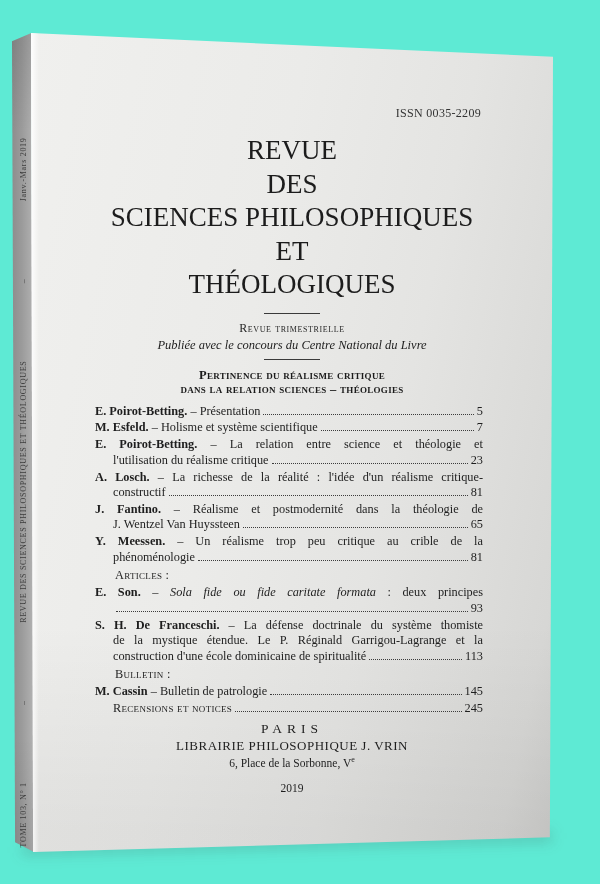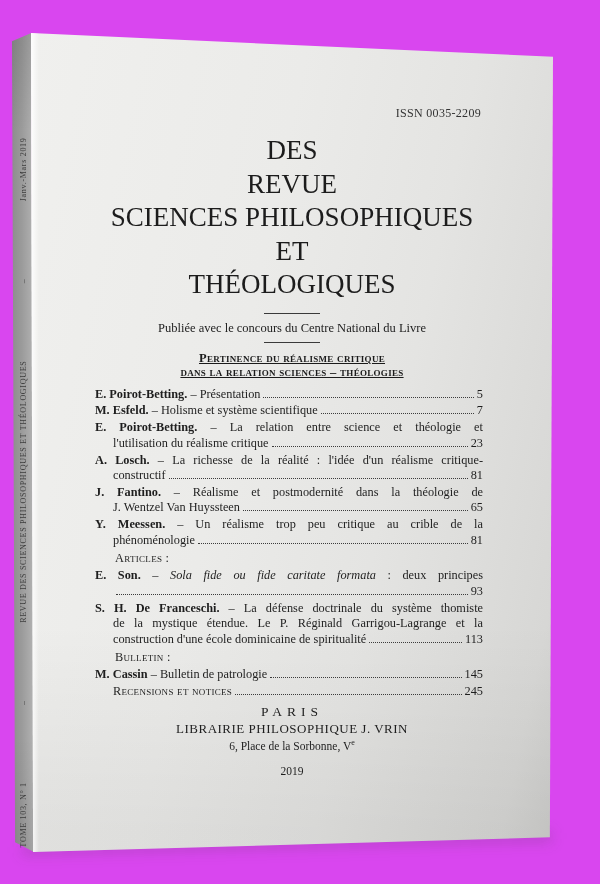--- a/index.html
+++ b/index.html
@@ -1,17 +1,17 @@
 <!DOCTYPE html>
 <html><head>
 <meta charset="utf-8">
 <style>
   html,body { margin:0; padding:0; background:#ffffff; }
   .page {
-    position:relative; width:600px; height:884px; background:#d946ef;
+    position:relative; width:600px; height:884px; background:#5eead4;
     overflow:hidden; font-family:"Liberation Serif", serif;
   }
   
   .book-shadow {
     position:absolute; left:22px; top:838px; width:530px; height:10px;
     background:rgba(60,60,60,0.22); filter:blur(7px);
     transform:rotate(-1.4deg); z-index:0;
   }
   .spine {
     position:absolute; left:12px; top:33px; width:22px; height:819px; z-index:1;
@@ -36,22 +36,22 @@
   .cover::before {
     content:""; position:absolute; left:0; top:0; bottom:0; width:8px;
     background:linear-gradient(to right, rgba(255,255,255,0.95), rgba(255,255,255,0));
   }
   
   .issn { margin:73px 72px 0 0; text-align:right; font-size:12px; color:#333; letter-spacing:0.3px; }
   .title { margin-top:13px; text-align:center; font-size:27px; line-height:33.5px; color:#1c1c1c; }
   .rule { width:56px; border:0; border-top:1.5px solid #3a3a3a; margin:11px auto 7px; }
   .rule.r2 { margin:6px auto 8px; }
   .periodicity { text-align:center; font-variant:small-caps; font-size:12px; letter-spacing:0.6px; color:#272727; }
-  .support { text-align:center; font-size:12.5px; margin-top:2px; color:#222; }
-  .section-title { text-align:center; font-weight:bold; font-variant:small-caps; font-size:12.5px; line-height:14.5px; letter-spacing:0.3px; color:#1b1b1b;text-decoration:underline; }
+  .support { text-align:center; font-style:italic; font-size:12.5px; margin-top:2px; color:#222; }
+  .section-title { text-align:center; font-weight:bold; font-variant:small-caps; font-size:12.5px; line-height:14.5px; letter-spacing:0.3px; color:#1b1b1b; }
   .toc { margin:7px 70px 0 64px; font-size:12.3px; line-height:15.4px; color:#1e1e1e; }
   .toc-entry { margin-bottom:1.5px; }
   .toc-line.just { text-align:justify; text-align-last:justify; }
   .toc-line.indent { padding-left:18px; }
   .toc-line.last { display:flex; align-items:baseline; white-space:pre; }
   .toc-author { font-weight:bold; }
   .toc-italic { font-style:italic; }
   .sc { font-variant:small-caps; letter-spacing:0.3px; }
   .toc-leader { flex:1 1 auto; border-bottom:1.4px dotted #3c3c3c; margin:0 3px 3px 3px; min-width:10px; }
   .toc-subheading { font-variant:small-caps; padding-left:20px; margin:3px 0 2px; letter-spacing:0.3px; }
@@ -77,29 +77,30 @@
     <span>REVUE DES SCIENCES PHILOSOPHIQUES ET THÉOLOGIQUES</span>
     <span>–</span>
     <span>Janv.-Mars 2019</span>
   </div>
 
   <div class="cover">
 
     <div class="issn">ISSN 0035-2209</div>
 
     <div class="title">
+      <div>REVUE</div>
       <div>DES</div>
-      <div>REVUE</div>
       <div>SCIENCES PHILOSOPHIQUES</div>
       <div>ET</div>
       <div>THÉOLOGIQUES</div>
     </div>
 
     <hr class="rule">
 
+    <div class="periodicity">Revue trimestrielle</div>
     <div class="support">Publiée avec le concours du Centre National du Livre</div>
 
     <hr class="rule r2">
 
     <div class="section-title">
       <div>Pertinence du réalisme critique</div>
       <div>dans la relation sciences – théologies</div>
     </div>
 
     <div class="toc">

